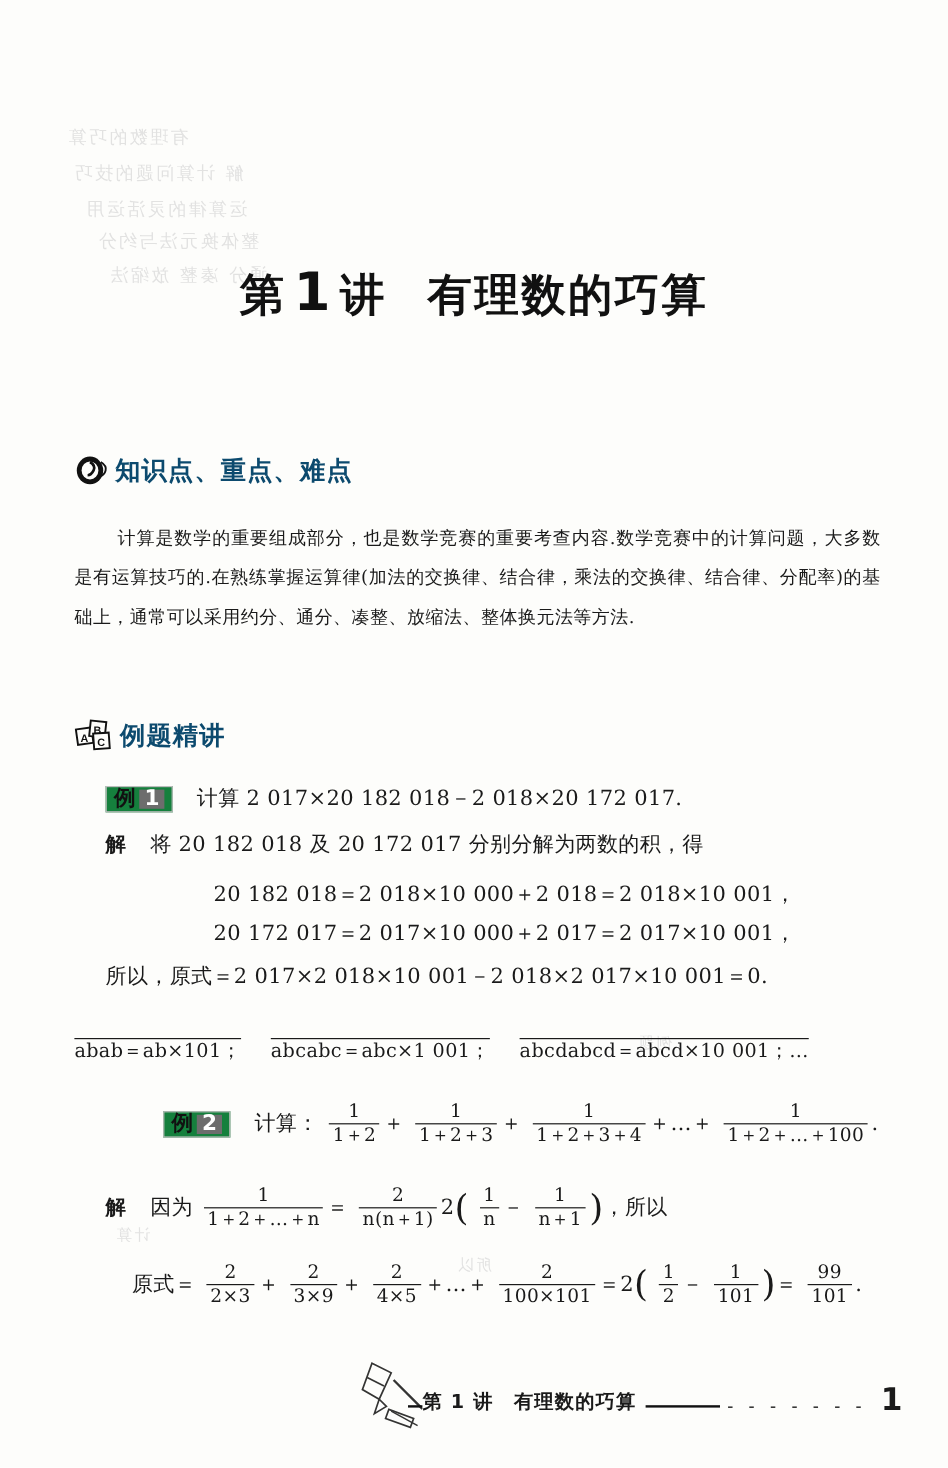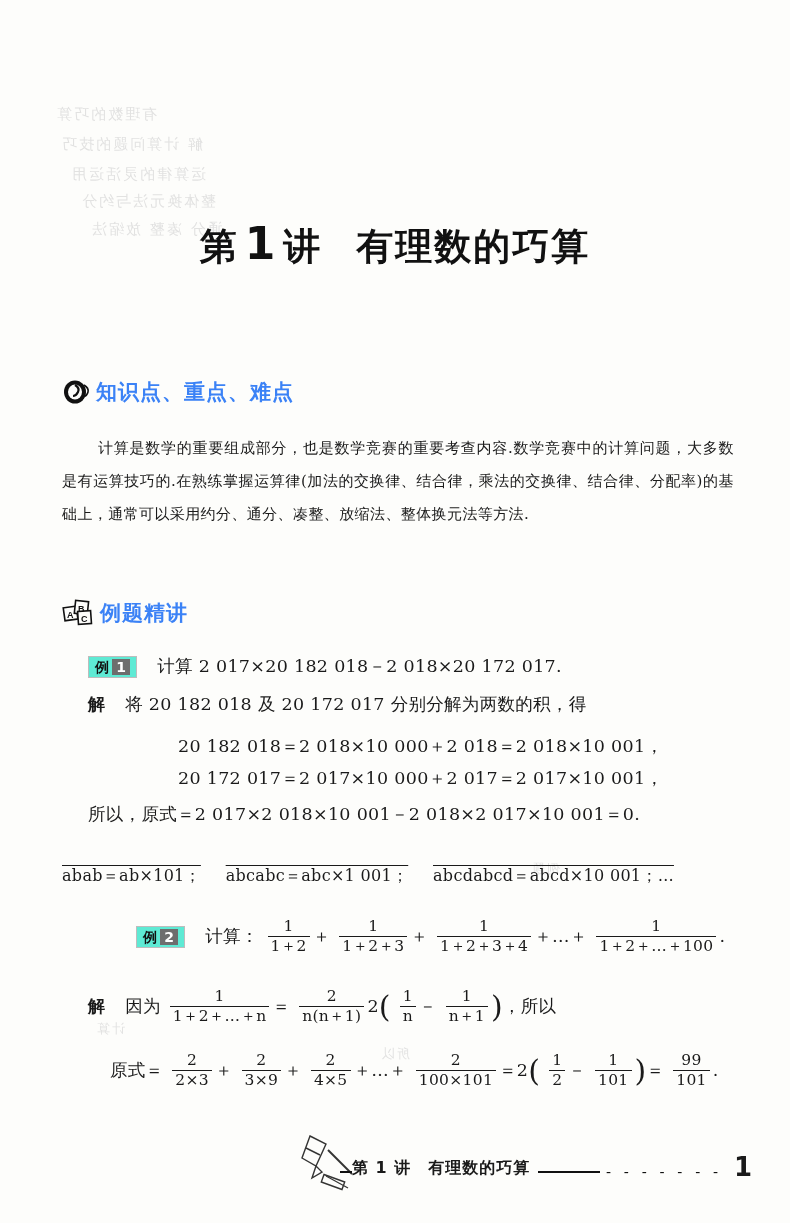--- a/index.html
+++ b/index.html
@@ -54,21 +54,21 @@
   }
   .chapter-title .gap{display:inline-block;width:34px;}
 
   
   .sec{
     position:absolute;
     font-family:"DejaVu Sans","Liberation Sans",sans-serif;
     font-weight:bold;
     font-size:21px;
     letter-spacing:1px;
-    color:#3b82f6;
+    color:#0c4a6e;
   }
   .sec .icon{
     display:inline-block;
     vertical-align:-6px;
     margin-right:4px;
   }
   #sec-knowledge{top:378px;left:62px;}
   #sec-examples{top:598px;left:62px;}
 
   
@@ -78,24 +78,24 @@
     font-size:15px;
     line-height:33px;
     text-align:justify;
     text-indent:36px;
     letter-spacing:.4px;
   }
 
   
   .ex-tag{
     display:inline-block;
-    background:#5eead4;
+    background:#15803d;
     border:1px solid #bdbdbd;
     font-family:"DejaVu Sans","Liberation Sans",sans-serif;
-    font-size:14px;
+    font-size:18px;
     font-weight:bold;
     padding:2px 6px 2px 6px;
     line-height:16px;
     color:#111;
   }
   .ex-tag .n{
     display:inline-block;
     background:#6d6d6d;
     color:#fff;
     padding:0 4px;

